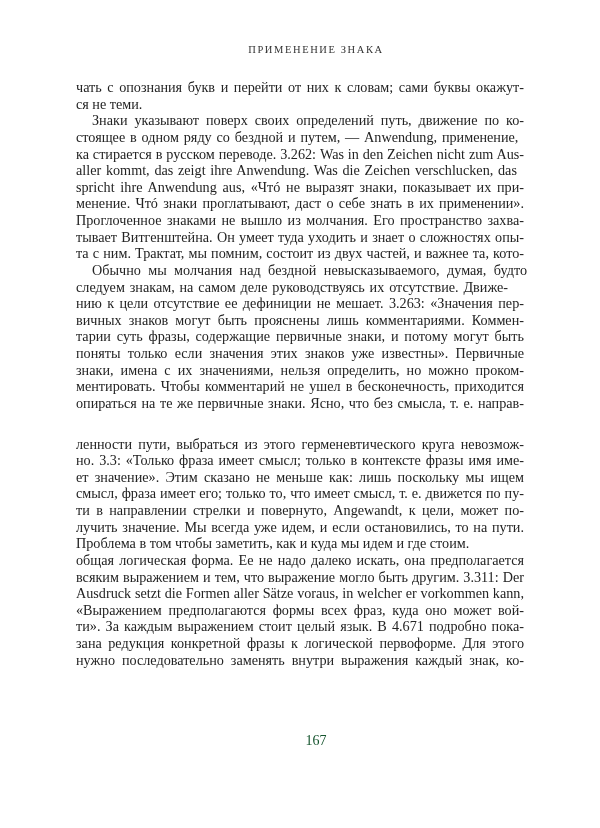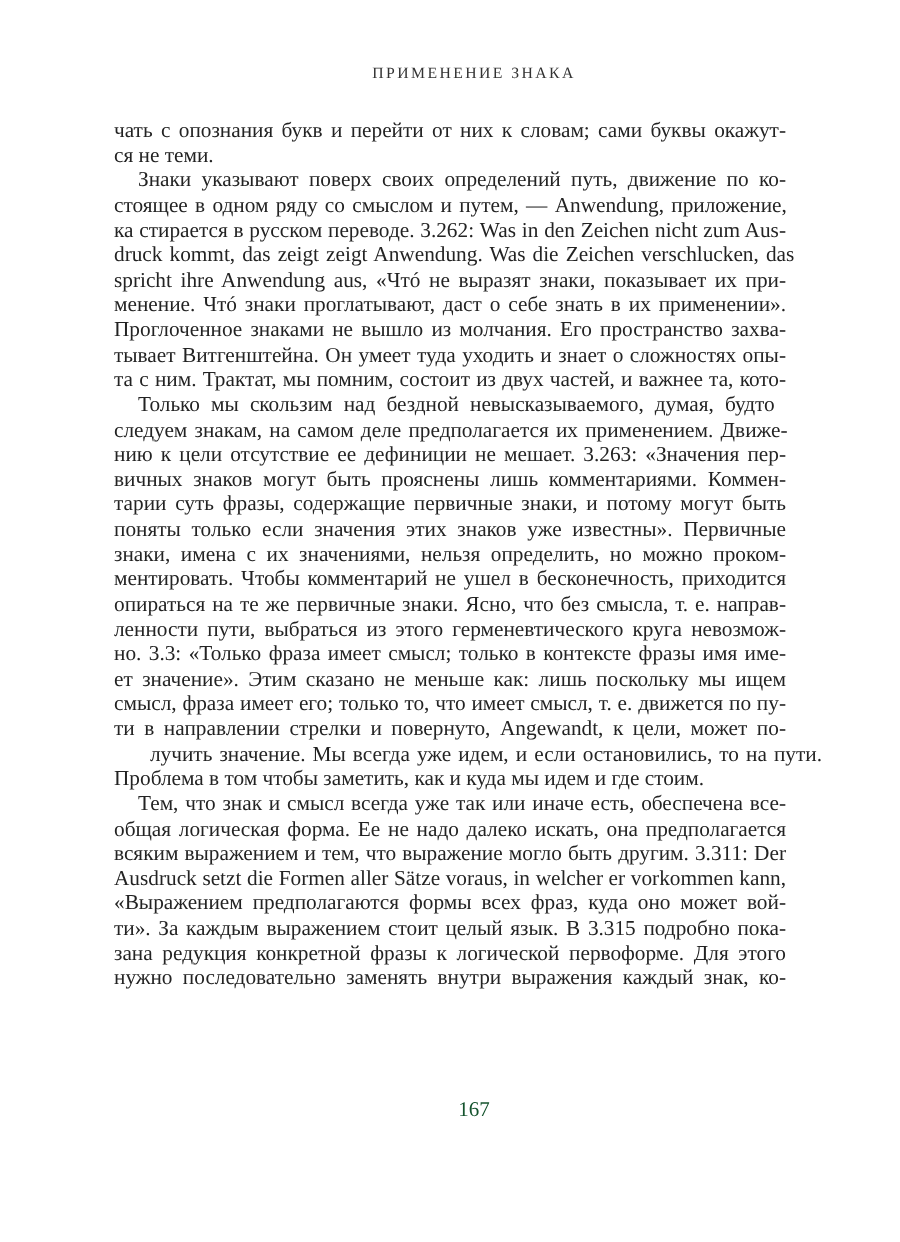--- a/index.html
+++ b/index.html
@@ -31,47 +31,46 @@
 </style>
 </head>
 <body>
 
 <div class="page">
   <div class="running-head">ПРИМЕНЕНИЕ ЗНАКА</div>
   <div class="body-text" id="body-text">
       <span class="line" style="white-space: nowrap; display: block;"><span style="display: inline-block; word-spacing: 2.01562px;">чать с опознания букв и перейти от них к словам; сами буквы окажут-</span></span>
       <span class="line last" style="white-space: nowrap; display: block;"><span style="display: inline-block;">ся не теми.</span></span>
       <span class="line indent" style="white-space: nowrap; display: block;"><span style="display: inline-block; word-spacing: 3.375px;">Знаки указывают поверх своих определений путь, движение по ко-</span></span>
-      <span class="line" style="white-space: nowrap; display: block;"><span style="display: inline-block; word-spacing: 1.31875px;">стоящее в одном ряду со смыслом и путем, — Anwendung, приложение,</span></span>
+      <span class="line" style="white-space: nowrap; display: block;"><span style="display: inline-block; word-spacing: 1.31875px;">стоящее в одном ряду со бездной и путем, — Anwendung, применение,</span></span>
       <span class="line" style="white-space: nowrap; display: block;"><span style="display: inline-block; word-spacing: 0.320312px;">ка стирается в русском переводе. 3.262: Was in den Zeichen nicht zum Aus-</span></span>
-      <span class="line" style="white-space: nowrap; display: block;"><span style="display: inline-block; word-spacing: 1.16875px;">druck kommt, das zeigt zeigt Anwendung. Was die Zeichen verschlucken, das</span></span>
+      <span class="line" style="white-space: nowrap; display: block;"><span style="display: inline-block; word-spacing: 1.16875px;">aller kommt, das zeigt ihre Anwendung. Was die Zeichen verschlucken, das</span></span>
       <span class="line" style="white-space: nowrap; display: block;"><span style="display: inline-block; word-spacing: 2.20625px;">spricht ihre Anwendung aus, «Чтó не выразят знаки, показывает их при-</span></span>
       <span class="line" style="white-space: nowrap; display: block;"><span style="display: inline-block; word-spacing: 1.70625px;">менение. Чтó знаки проглатывают, даст о себе знать в их применении».</span></span>
       <span class="line" style="white-space: nowrap; display: block;"><span style="display: inline-block; word-spacing: 1.90625px;">Проглоченное знаками не вышло из молчания. Его пространство захва-</span></span>
       <span class="line" style="white-space: nowrap; display: block;"><span style="display: inline-block; word-spacing: 0.76875px;">тывает Витгенштейна. Он умеет туда уходить и знает о сложностях опы-</span></span>
       <span class="line" style="white-space: nowrap; display: block;"><span style="display: inline-block; word-spacing: 0.596154px;">та с ним. Трактат, мы помним, состоит из двух частей, и важнее та, кото-</span></span>
-      <span class="line indent" style="white-space: nowrap; display: block;"><span style="display: inline-block; word-spacing: 3.84152px;">Только мы скользим над бездной невысказываемого, думая, будто</span></span>
-      <span class="line" style="white-space: nowrap; display: block;"><span style="display: inline-block; word-spacing: 1.26953px;">следуем знакам, на самом деле предполагается их применением. Движе-</span></span>
+      <span class="line indent" style="white-space: nowrap; display: block;"><span style="display: inline-block; word-spacing: 3.84152px;">Обычно мы молчания над бездной невысказываемого, думая, будто</span></span>
+      <span class="line" style="white-space: nowrap; display: block;"><span style="display: inline-block; word-spacing: 1.26953px;">следуем знакам, на самом деле руководствуясь их отсутствие. Движе-</span></span>
       <span class="line" style="white-space: nowrap; display: block;"><span style="display: inline-block; word-spacing: 1.87031px;">нию к цели отсутствие ее дефиниции не мешает. 3.263: «Значения пер-</span></span>
       <span class="line" style="white-space: nowrap; display: block;"><span style="display: inline-block; word-spacing: 3.57812px;">вичных знаков могут быть прояснены лишь комментариями. Коммен-</span></span>
       <span class="line" style="white-space: nowrap; display: block;"><span style="display: inline-block; word-spacing: 2.27951px;">тарии суть фразы, содержащие первичные знаки, и потому могут быть</span></span>
       <span class="line" style="white-space: nowrap; display: block;"><span style="display: inline-block; word-spacing: 3.64844px;">поняты только если значения этих знаков уже известны». Первичные</span></span>
       <span class="line" style="white-space: nowrap; display: block;"><span style="display: inline-block; word-spacing: 3.48611px;">знаки, имена с их значениями, нельзя определить, но можно проком-</span></span>
       <span class="line" style="white-space: nowrap; display: block;"><span style="display: inline-block; word-spacing: 1.6875px;">ментировать. Чтобы комментарий не ушел в бесконечность, приходится</span></span>
       <span class="line" style="white-space: nowrap; display: block;"><span style="display: inline-block; word-spacing: 1.08073px;">опираться на те же первичные знаки. Ясно, что без смысла, т. е. направ-</span></span>
-      <span class="line" style="white-space: nowrap; display: block;"><span style="display: inline-block; word-spacing: 2.55134px;">ленности пути, выбраться из этого герменевтического круга невозмож-</span></span>
+      <span class="line" style="white-space: nowrap; display: block; margin-top: 24px;"><span style="display: inline-block; word-spacing: 2.55134px;">ленности пути, выбраться из этого герменевтического круга невозмож-</span></span>
       <span class="line" style="white-space: nowrap; display: block;"><span style="display: inline-block; word-spacing: 1.37642px;">но. 3.3: «Только фраза имеет смысл; только в контексте фразы имя име-</span></span>
       <span class="line" style="white-space: nowrap; display: block;"><span style="display: inline-block; word-spacing: 2.71719px;">ет значение». Этим сказано не меньше как: лишь поскольку мы ищем</span></span>
       <span class="line" style="white-space: nowrap; display: block;"><span style="display: inline-block; word-spacing: 0.348558px;">смысл, фраза имеет его; только то, что имеет смысл, т. е. движется по пу-</span></span>
       <span class="line" style="white-space: nowrap; display: block;"><span style="display: inline-block; word-spacing: 2.82344px;">ти в направлении стрелки и повернуто, Angewandt, к цели, может по-</span></span>
-      <span class="line" style="white-space: nowrap; display: block; margin-left: 24px;"><span style="display: inline-block; word-spacing: 1.16335px;">лучить значение. Мы всегда уже идем, и если остановились, то на пути.</span></span>
+      <span class="line" style="white-space: nowrap; display: block;"><span style="display: inline-block; word-spacing: 1.16335px;">лучить значение. Мы всегда уже идем, и если остановились, то на пути.</span></span>
       <span class="line last" style="white-space: nowrap; display: block;"><span style="display: inline-block;">Проблема в том чтобы заметить, как и куда мы идем и где стоим.</span></span>
-      <span class="line indent" style="white-space: nowrap; display: block;"><span style="display: inline-block; word-spacing: 0.989583px;">Тем, что знак и смысл всегда уже так или иначе есть, обеспечена все-</span></span>
       <span class="line" style="white-space: nowrap; display: block;"><span style="display: inline-block; word-spacing: 1.60243px;">общая логическая форма. Ее не надо далеко искать, она предполагается</span></span>
       <span class="line" style="white-space: nowrap; display: block;"><span style="display: inline-block; word-spacing: 0.523438px;">всяким выражением и тем, что выражение могло быть другим. 3.311: Der</span></span>
       <span class="line" style="white-space: nowrap; display: block;"><span style="display: inline-block; word-spacing: 0.21875px;">Ausdruck setzt die Formen aller Sätze voraus, in welcher er vorkommen kann,</span></span>
       <span class="line" style="white-space: nowrap; display: block;"><span style="display: inline-block; word-spacing: 3.05273px;">«Выражением предполагаются формы всех фраз, куда оно может вой-</span></span>
-      <span class="line" style="white-space: nowrap; display: block;"><span style="display: inline-block; word-spacing: 1.54375px;">ти». За каждым выражением стоит целый язык. В 3.315 подробно пока-</span></span>
+      <span class="line" style="white-space: nowrap; display: block;"><span style="display: inline-block; word-spacing: 1.54375px;">ти». За каждым выражением стоит целый язык. В 4.671 подробно пока-</span></span>
       <span class="line" style="white-space: nowrap; display: block;"><span style="display: inline-block; word-spacing: 2.9043px;">зана редукция конкретной фразы к логической первоформе. Для этого</span></span>
       <span class="line" style="white-space: nowrap; display: block;"><span style="display: inline-block; word-spacing: 3.35268px;">нужно последовательно заменять внутри выражения каждый знак, ко-</span></span>
     </div>
   <div class="page-number">167</div>
 </div>
 
 </body></html>

